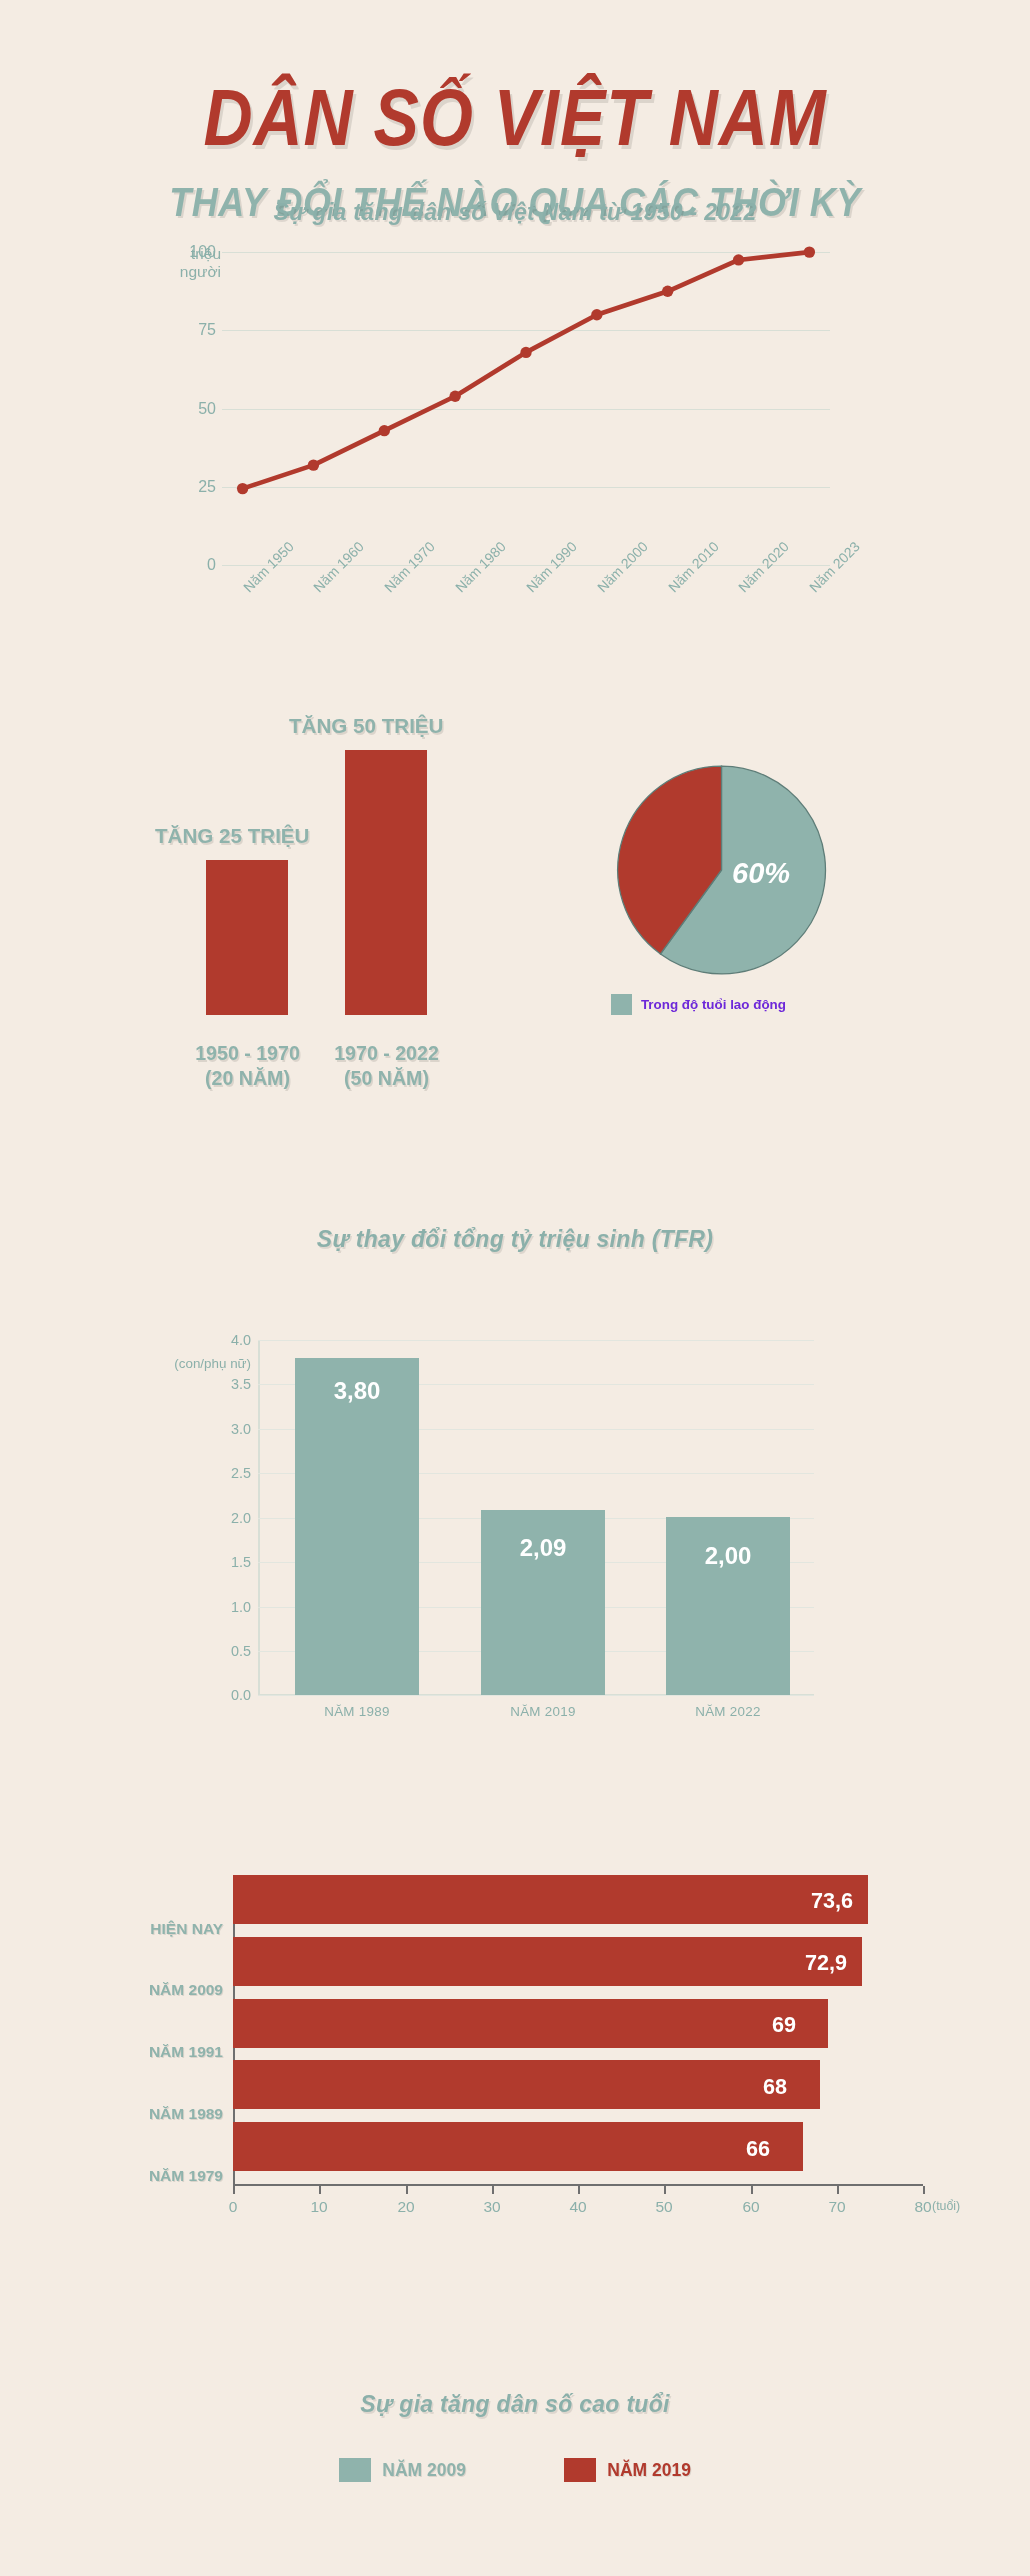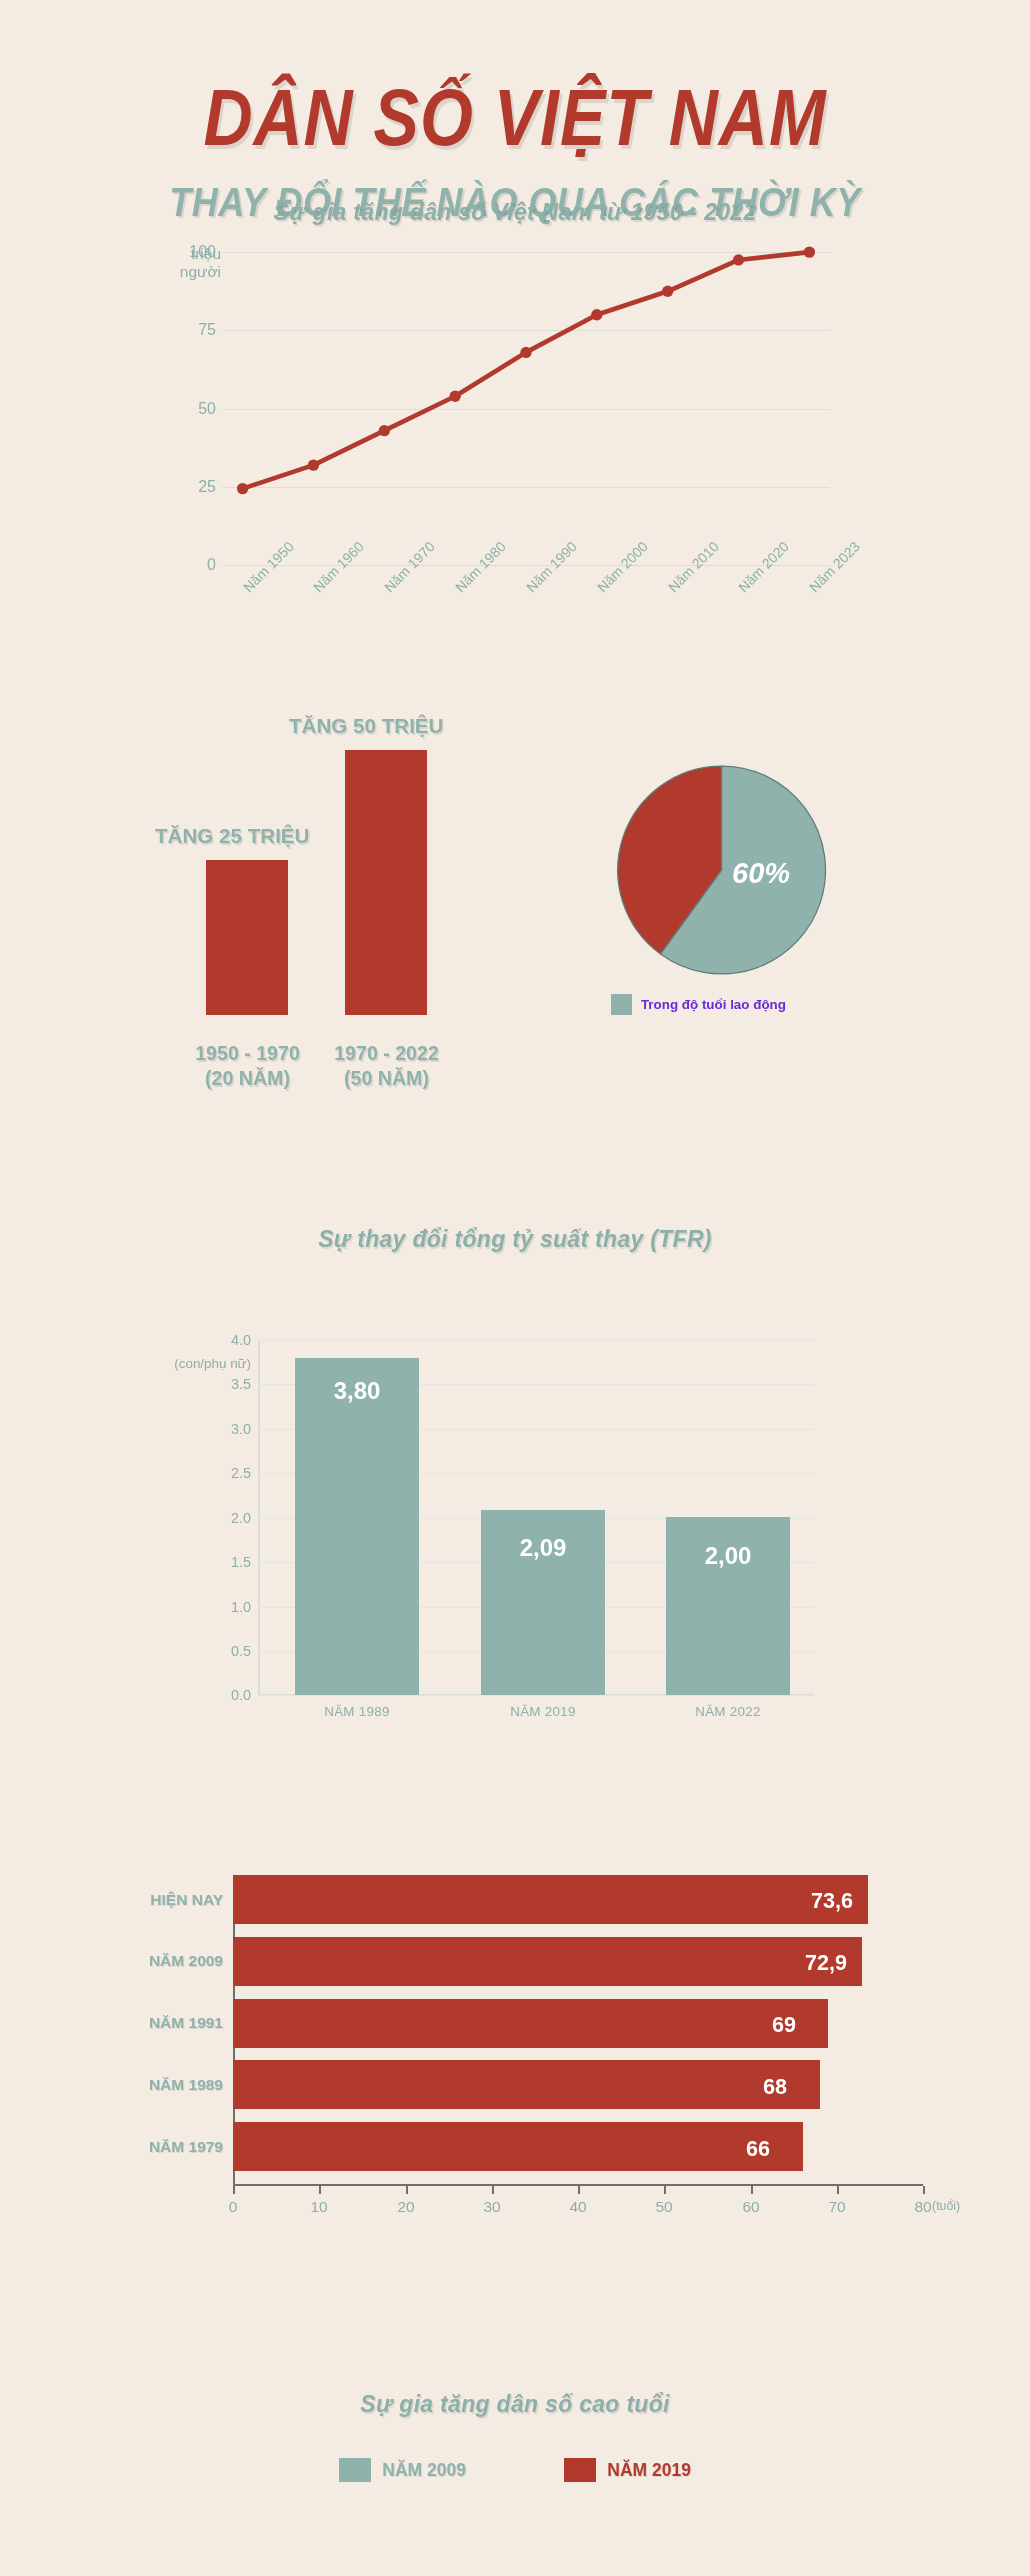--- a/index.html
+++ b/index.html
@@ -109,21 +109,21 @@
   .tfr-val{position:absolute;color:#fff;font-size:24px;font-weight:900;text-align:center;}
   .tfr-xlab{position:absolute;font-size:13.4px;color:var(--teal-text);text-align:center;letter-spacing:0.3px;}
 
   
   .life{position:absolute;left:233px;top:1875px;width:603px;height:309px;}
   .life-axis{position:absolute;left:0;top:0;width:1.5px;height:309px;background:#6f6f6f;}
   .life-base{position:absolute;left:0;top:309px;width:690px;height:1.5px;background:#6f6f6f;}
   .life-bar{position:absolute;left:0;background:var(--red);height:49px;}
   .life-val{position:absolute;color:#fff;font-size:21.6px;font-weight:900;}
   .life-cat{position:absolute;right:613px;width:175px;text-align:right;font-size:15.5px;
-    font-weight:900;color:var(--teal);text-shadow:1px 1px 0 rgba(0,0,0,0.10);white-space:nowrap;}
+    font-weight:900;color:var(--teal);text-shadow:1px 1px 0 rgba(0,0,0,0.10);white-space:nowrap;margin-top:29px;}
   .life-tick{position:absolute;top:311px;width:1.5px;height:8.2px;background:#6f6f6f;}
   .life-tlab{position:absolute;top:323px;font-size:15.5px;color:var(--teal-text);
     transform:translateX(-50%);}
   .life-unit{position:absolute;top:324px;font-size:12.4px;color:var(--teal-text);}
   .eld-legend{position:absolute;top:2458px;left:0;width:1030px;display:flex;justify-content:center;gap:98px;}
   .eld-leg-item{display:flex;align-items:center;gap:11.3px;}
   .eld-leg-sw{width:32px;height:24px;}
   .eld-leg-tx{font-size:17.5px;font-weight:900;text-shadow:1px 1px 0 rgba(0,0,0,0.10);}
 </style>
 </head>
@@ -209,21 +209,21 @@
       <path d="M 220,210 L 101.3,373.3 A 202,202 0 0 1 220,8 Z" fill="#b13a2d" stroke="#5e7d78" stroke-width="2.5"></path>
     </svg>
     <div class="pie-pct">60%</div>
   </div>
 
   <div class="pie-legend">
     <div class="pie-swatch"></div>
     <div class="pie-legend-label">Trong độ tuổi lao động</div>
   </div>
 
-  <div class="sec-title" style="top:1226px">Sự thay đổi tổng tỷ suất thay (TFR)</div>
+  <div class="sec-title" style="top:1226px">Sự thay đổi tổng tỷ triệu sinh (TFR)</div>
 
   <div class="tfr">
     <div class="tfr-axisline"></div>
     <div class="tfr-base"></div>
     <div class="tfr-unit" style="top:15.5px">(con/phụ nữ)</div>
     <div id="tfr-axis-marks">
         <div class="tfr-tick" style="top: 0px;">4.0</div>
         <div class="tfr-grid" style="top: 0px;"></div>
         <div class="tfr-tick" style="top: 44px;">3.5</div>
         <div class="tfr-grid" style="top: 44px;"></div>

